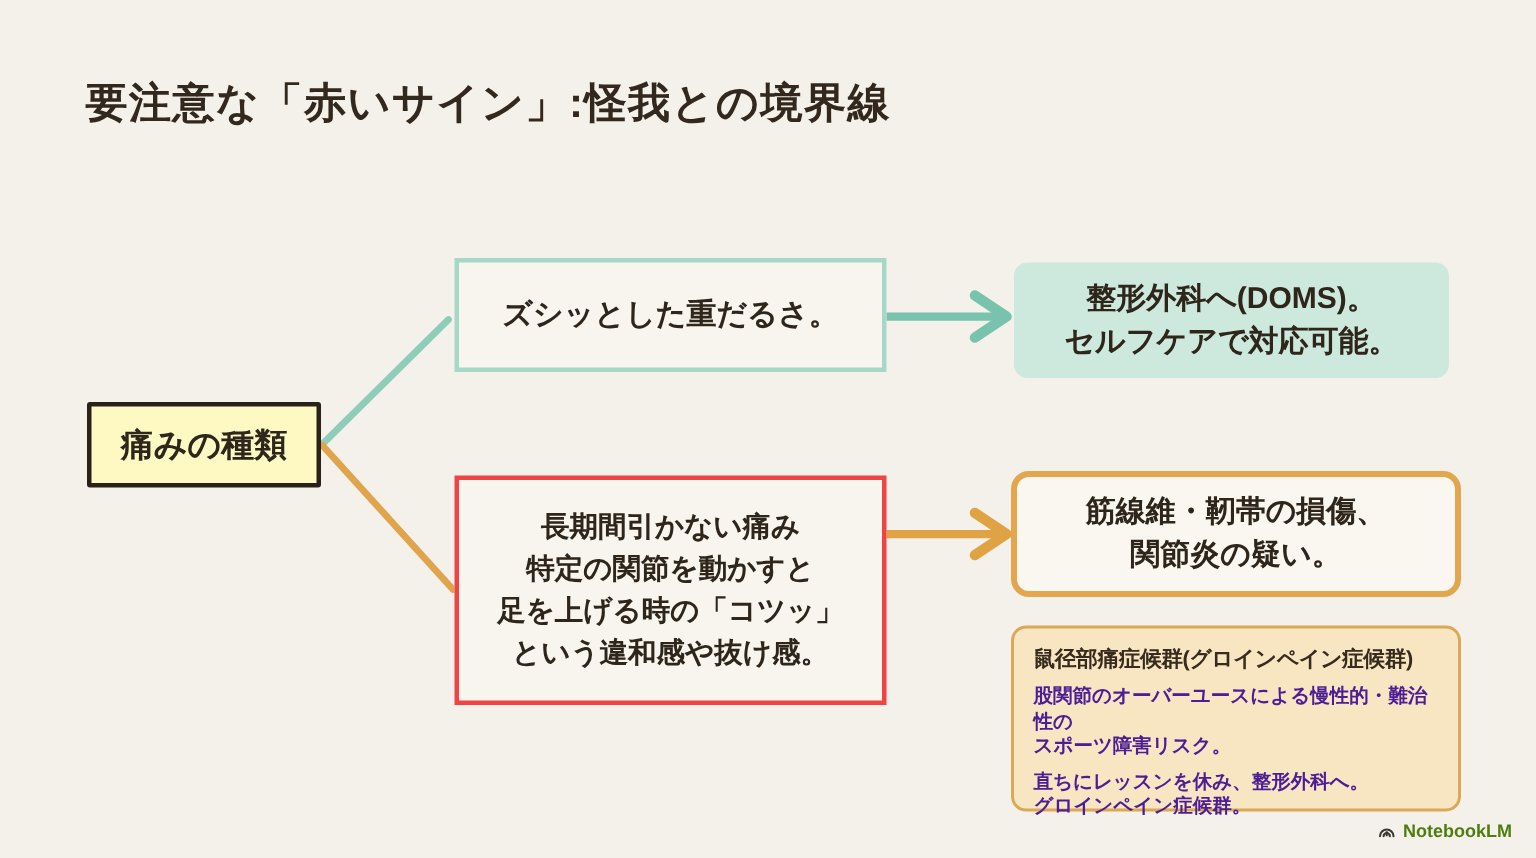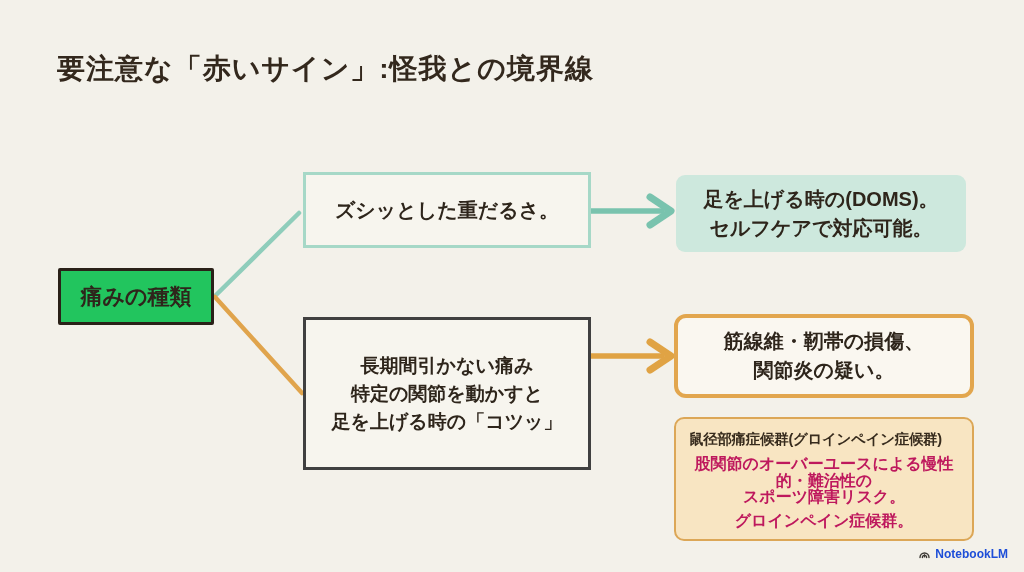--- a/index.html
+++ b/index.html
@@ -18,60 +18,60 @@
   }
   .box{
     position:absolute;box-sizing:border-box;
     display:flex;flex-direction:column;justify-content:center;align-items:center;
     text-align:center;font-weight:700;color:#2e251b;
   }
   .line{display:block;}
   .root-box{
     left:58px;top:268px;width:156px;height:57px;
     border:3px solid #2a2118;border-radius:2px;
-    background:#22c55e;font-size:22px;
+    background:#fef9c3;font-size:22px;
   }
   .symptom-normal{
     left:303px;top:172px;width:288px;height:76px;
     border:3px solid #a6d8c7;background:#f7f5ee;
     font-size:20px;line-height:29px;
   }
   .diagnosis-normal{
     left:676px;top:175px;width:290px;height:77px;
     background:#cde8dd;border-radius:9px;
     font-size:20px;line-height:29px;
   }
   .symptom-warning{
     left:303px;top:317px;width:288px;height:153px;
-    border:3px solid #404040;background:#f7f5ee;
+    border:3px solid #ef4444;background:#f7f5ee;
     font-size:19px;line-height:28px;
   }
   .diagnosis-warning{
     left:674px;top:314px;width:300px;height:84px;
     border:4px solid #e2a64e;border-radius:12px;background:#faf7f0;
     font-size:20px;line-height:29px;
   }
   .note-box{
     position:absolute;left:674px;top:417px;width:300px;height:124px;
     box-sizing:border-box;
     border:2px solid #dca757;border-radius:10px;background:#f8e5c2;
     padding:11px 13px 16px 13px;color:#372b1d;
   }
   .note-heading{
     font-size:14.5px;font-weight:800;text-align:left;letter-spacing:-0.3px;
   }
   .note-para{
-    margin-top:7px;font-size:16px;font-weight:600;
-    text-align:center;line-height:16.5px;color:#be185d;
+    margin-top:7px;font-size:13px;font-weight:600;
+    text-align:left;line-height:16.5px;color:#4c1d95;
   }
   .connector-layer{position:absolute;left:0;top:0;pointer-events:none;}
   .footer{
     position:absolute;right:16px;top:547px;
     display:flex;align-items:center;gap:4px;
-    font-size:12px;font-weight:600;color:#1d4ed8;
+    font-size:12px;font-weight:600;color:#4d7c0f;
   }
   .footer svg{display:block;}
 </style>
 </head>
 <body>
 
 <div id="slide">
 
   <div class="title">要注意な「赤いサイン」:怪我との境界線</div>
 
@@ -86,42 +86,44 @@
 
   <div class="box root-box">
     <span class="line">痛みの種類</span>
   </div>
 
   <div class="box symptom-normal">
     <span class="line">ズシッとした重だるさ。</span>
   </div>
 
   <div class="box diagnosis-normal">
-    <span class="line">足を上げる時の(DOMS)。</span>
+    <span class="line">整形外科へ(DOMS)。</span>
     <span class="line">セルフケアで対応可能。</span>
   </div>
 
   <div class="box symptom-warning">
     <span class="line">長期間引かない痛み</span>
     <span class="line">特定の関節を動かすと</span>
     <span class="line">足を上げる時の「コツッ」</span>
+    <span class="line">という違和感や抜け感。</span>
   </div>
 
   <div class="box diagnosis-warning">
     <span class="line">筋線維・靭帯の損傷、</span>
     <span class="line">関節炎の疑い。</span>
   </div>
 
   <div class="note-box">
     <div class="note-heading">鼠径部痛症候群(グロインペイン症候群)</div>
     <div class="note-para">
       <span class="line">股関節のオーバーユースによる慢性的・難治性の</span>
       <span class="line">スポーツ障害リスク。</span>
     </div>
     <div class="note-para">
+      <span class="line">直ちにレッスンを休み、整形外科へ。</span>
       <span class="line">グロインペイン症候群。</span>
     </div>
   </div>
 
   <div class="footer">
     <span>
       <svg width="13" height="13" viewBox="0 0 13 13">
         <path d="M2 9.5 A4.5 4.5 0 0 1 11 9.5" fill="none" stroke="#3c3934" stroke-width="1.4" stroke-linecap="round"></path>
         <path d="M4.4 9.5 A2.1 2.1 0 0 1 8.6 9.5" fill="none" stroke="#3c3934" stroke-width="1.4" stroke-linecap="round"></path>
         <line x1="6.5" y1="9.5" x2="6.5" y2="6.2" stroke="#3c3934" stroke-width="1.3"></line>

